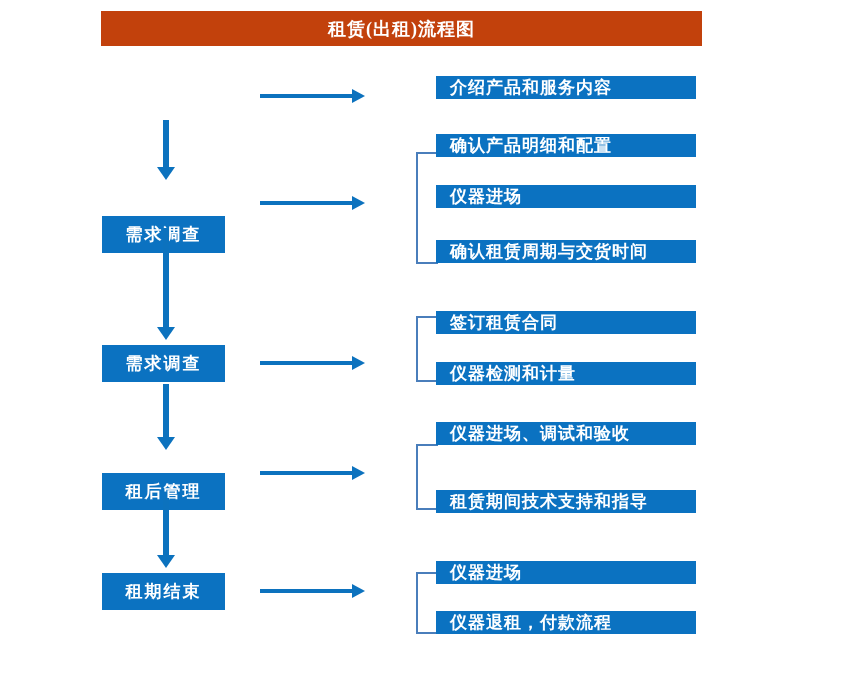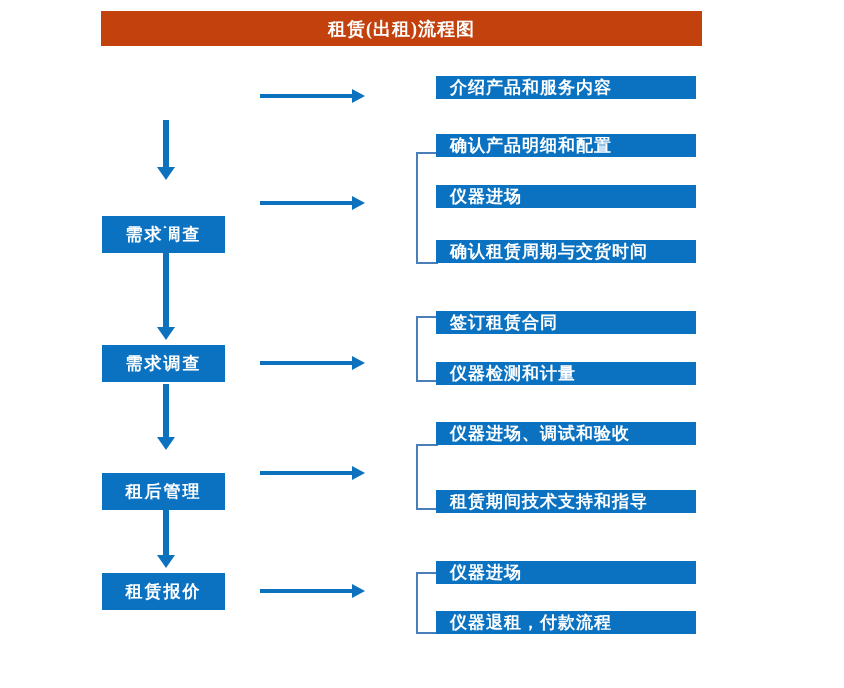--- a/index.html
+++ b/index.html
@@ -135,21 +135,21 @@
 </head>
 <body>
 
 <div id="canvas">
 
   <div class="title-bar">租赁(出租)流程图</div>
 
   <div class="stage-box" style="top:185px;margin-top:31px;">需求调查</div>
   <div class="stage-box" style="top:345px;">需求调查</div>
   <div class="stage-box" style="top:455px;margin-top:18px;">租后管理</div>
-  <div class="stage-box" style="top:573px;">租赁报价</div>
+  <div class="stage-box" style="top:573px;">租期结束</div>
 
   <div class="v-arrow" style="top:120px; height:60px;">
     <div class="shaft" style="height:47px;"></div>
     <div class="head"></div>
   </div>
   <div class="v-arrow" style="top:228px; height:112px;">
     <div class="shaft" style="height:99px;"></div>
     <div class="head"></div>
   </div>
   <div class="v-arrow" style="top:384px; height:66px;">

